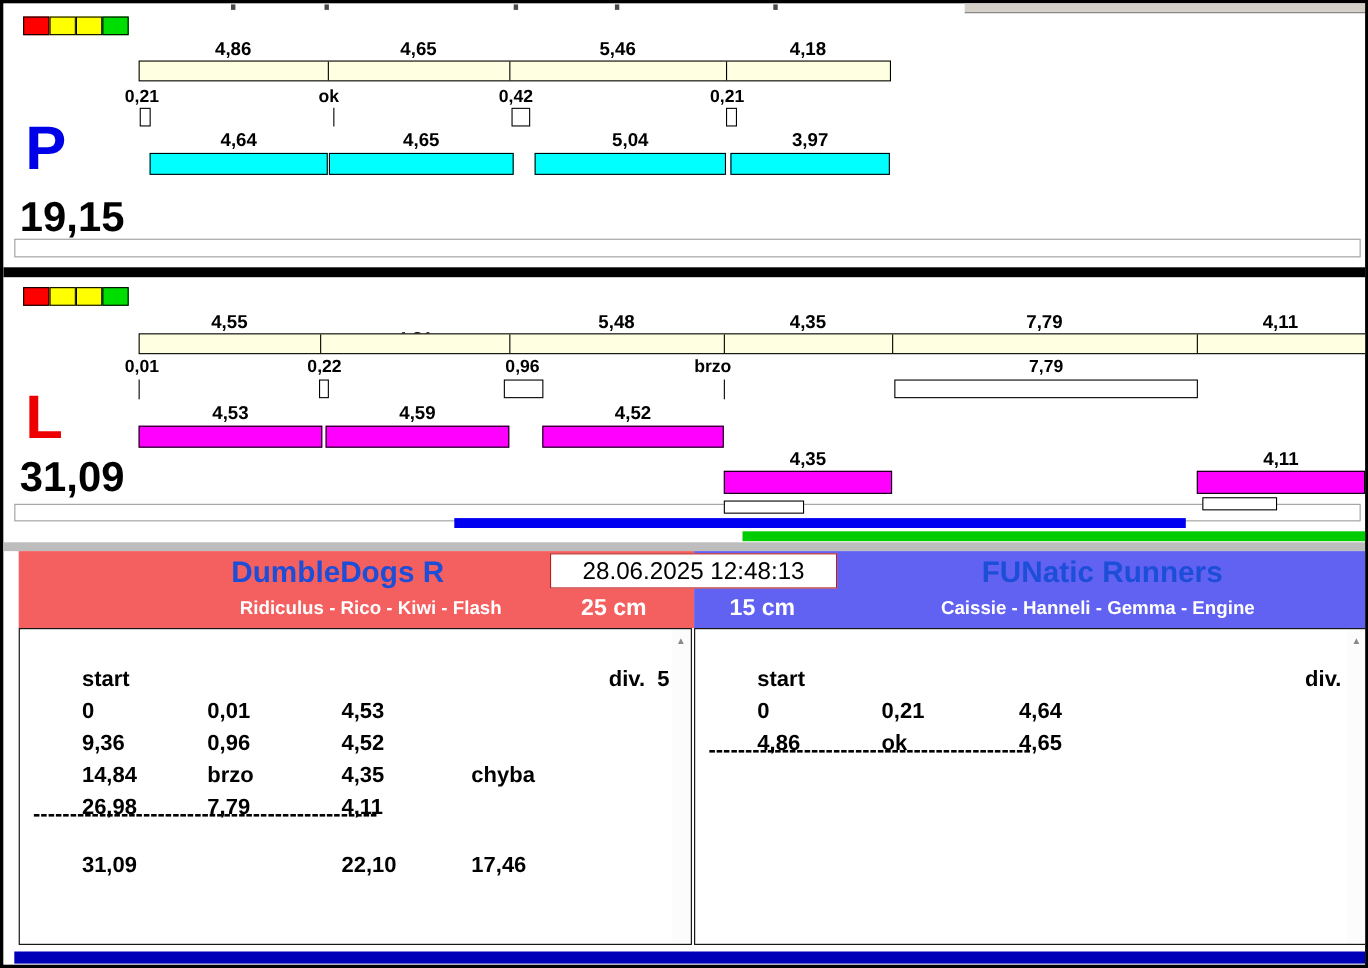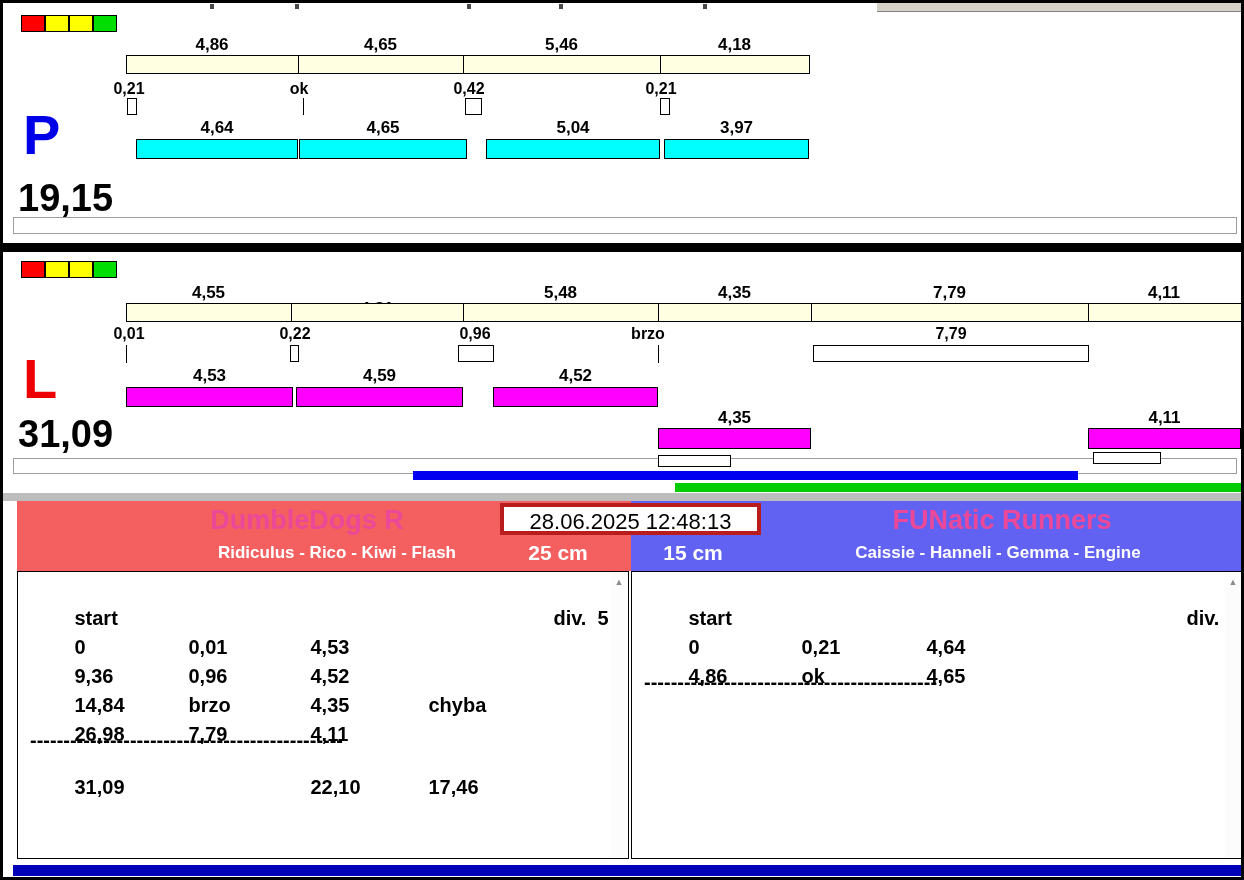--- a/index.html
+++ b/index.html
@@ -26,27 +26,27 @@
   .lane-letter { position:absolute; font-size:56px; font-weight:bold; line-height:1; }
   .lane-total  { position:absolute; font-size:38px; font-weight:bold; line-height:1; color:#000; }
 
   .track-strip { position:absolute; background:#fff; border:1px solid #9d9d9d; }
   .divider-black { position:absolute; left:0; width:1238px; background:#000; }
   .divider-gray  { position:absolute; left:0; width:1238px; background:#bdbdbd; }
   .run-bar { position:absolute; }
 
   
   .team-header { position:absolute; height:70px; }
-  .team-name   { position:absolute; font-size:27px; font-weight:bold; color:#ec4899;
+  .team-name   { position:absolute; font-size:27px; font-weight:bold; color:#1d4ed8;
                  text-align:center; white-space:nowrap; }
   .team-members{ position:absolute; font-size:17px; font-weight:bold; color:#fff;
                  text-align:center; white-space:nowrap; }
   .height-label{ position:absolute; font-size:21px; font-weight:bold; color:#fff;
                  text-align:center; white-space:nowrap; }
-  .timestamp   { position:absolute; background:#fff; border:4px solid #b91c1c;
+  .timestamp   { position:absolute; background:#fff; border:1px solid #b91c1c;
                  font-size:22px; text-align:center; line-height:30px; }
 
   .score-table { position:absolute; background:#fff; border:1px solid #000;
                  font-weight:bold; font-size:20px; padding:12px 0 0 12px; overflow:hidden; }
   .t-row { height:29px; white-space:pre; }
   .t-row.sep { height:24px; overflow:hidden; }
   .t-row.totals { height:30px; }
   .c { display:inline-block; white-space:pre; }
 
   .sb { position:absolute; top:1px; right:1px; bottom:1px; width:16px; background:#fcfcfc; }

